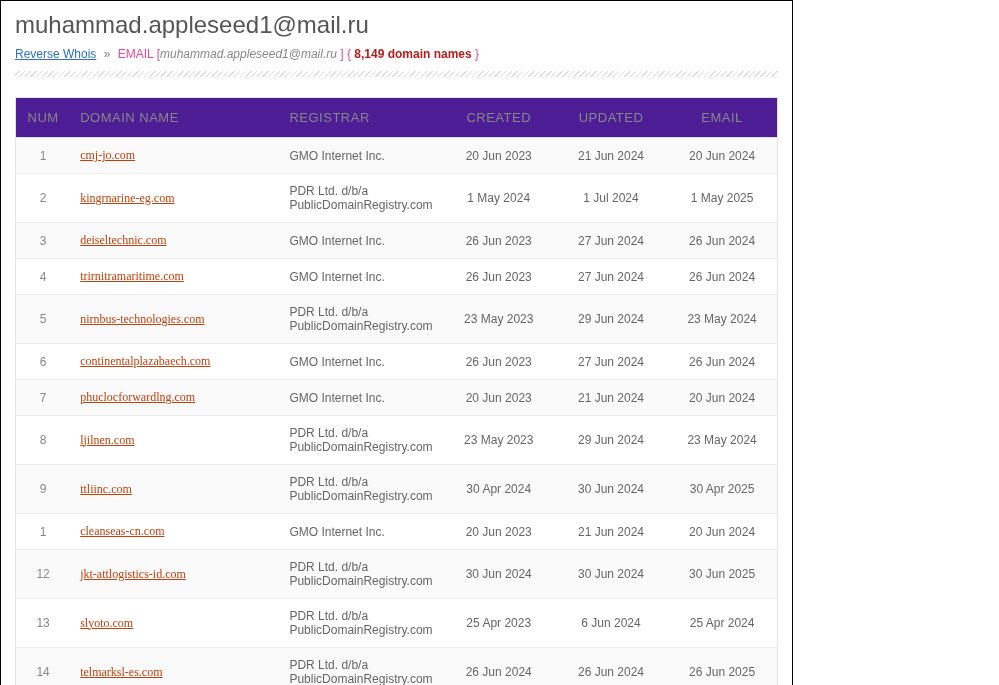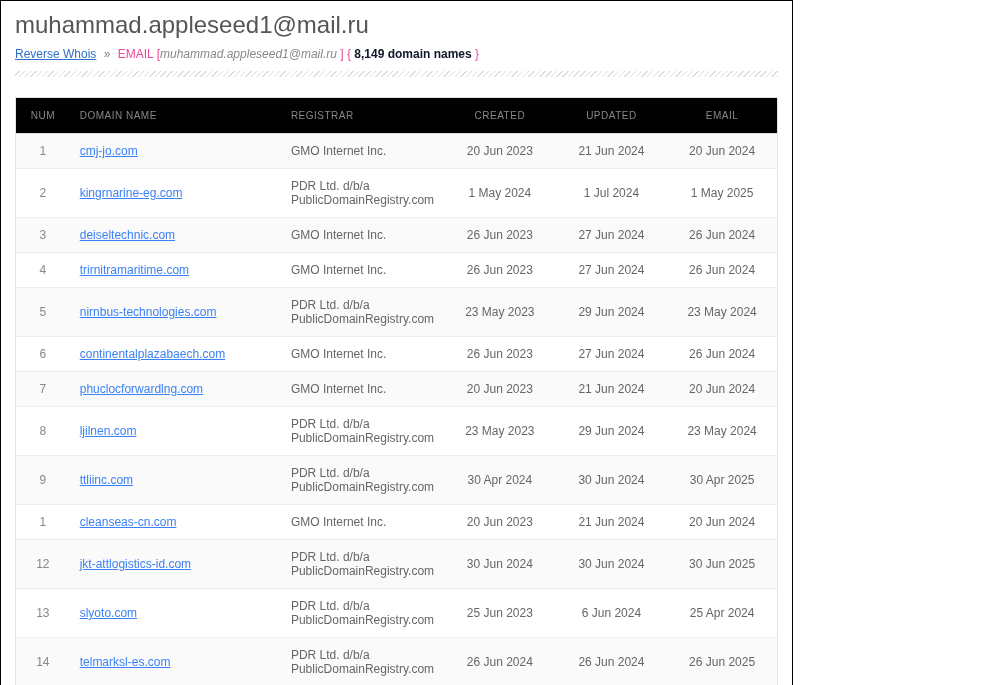--- a/index.html
+++ b/index.html
@@ -39,43 +39,43 @@
     margin: 0 4px;
   }
   .breadcrumb .label {
     color: #ec4899;
   }
   .breadcrumb .email {
     font-style: italic;
     color: #888;
   }
   .breadcrumb .count {
-    color: #0f172a;
+    color: #b91c1c;
     font-weight: bold;
   }
   .divider {
     height: 6px;
     background: repeating-linear-gradient(
       -45deg,
       #ddd 0px, #ddd 1px, #fff 1px, #fff 4px
     );
     margin: 0 0 14px 0;
   }
   .content-pad {
     padding: 0 14px 10px 14px;
   }
   table.domains {
     width: 100%;
     border-collapse: collapse;
     border: 1px solid #e3e3e3;
   }
   table.domains thead th {
-    background: #000000;
+    background: #4c1d95;
     color: #888;
-    font-size: 10px;
+    font-size: 13px;
     font-weight: normal;
     letter-spacing: 0.5px;
     padding: 12px 10px;
     text-align: left;
     border-bottom: 1px solid #ddd;
   }
   table.domains thead th.num { width: 55px; text-align: center; }
   table.domains thead th.domain { width: 215px; }
   table.domains thead th.registrar { }
   table.domains thead th.created,
@@ -85,22 +85,23 @@
     padding: 10px 10px;
     border-bottom: 1px solid #eee;
     font-size: 12px;
     color: #666;
     vertical-align: middle;
   }
   table.domains tbody tr:nth-child(odd) { background: #fafafa; }
   table.domains tbody tr:nth-child(even) { background: #fff; }
   table.domains tbody td.num { text-align: center; color: #888; }
   table.domains tbody td.domain a {
-    color: #3b82f6;
+    color: #c2410c;
     text-decoration: underline;
+    font-family: Liberation Serif, serif;
   }
   table.domains tbody td.created,
   table.domains tbody td.updated,
   table.domains tbody td.expiry { text-align: center; }
 </style>
 </head>
 <body>
 
 <div class="container">
 
@@ -219,21 +220,21 @@
             <td class="domain"><a href="#">jkt-attlogistics-id.com</a></td>
             <td class="registrar">PDR Ltd. d/b/a PublicDomainRegistry.com</td>
             <td class="created">30 Jun 2024</td>
             <td class="updated">30 Jun 2024</td>
             <td class="expiry">30 Jun 2025</td>
           </tr>
           <tr>
             <td class="num">13</td>
             <td class="domain"><a href="#">slyoto.com</a></td>
             <td class="registrar">PDR Ltd. d/b/a PublicDomainRegistry.com</td>
-            <td class="created">25 Jun 2023</td>
+            <td class="created">25 Apr 2023</td>
             <td class="updated">6 Jun 2024</td>
             <td class="expiry">25 Apr 2024</td>
           </tr>
           <tr>
             <td class="num">14</td>
             <td class="domain"><a href="#">telmarksl-es.com</a></td>
             <td class="registrar">PDR Ltd. d/b/a PublicDomainRegistry.com</td>
             <td class="created">26 Jun 2024</td>
             <td class="updated">26 Jun 2024</td>
             <td class="expiry">26 Jun 2025</td>

